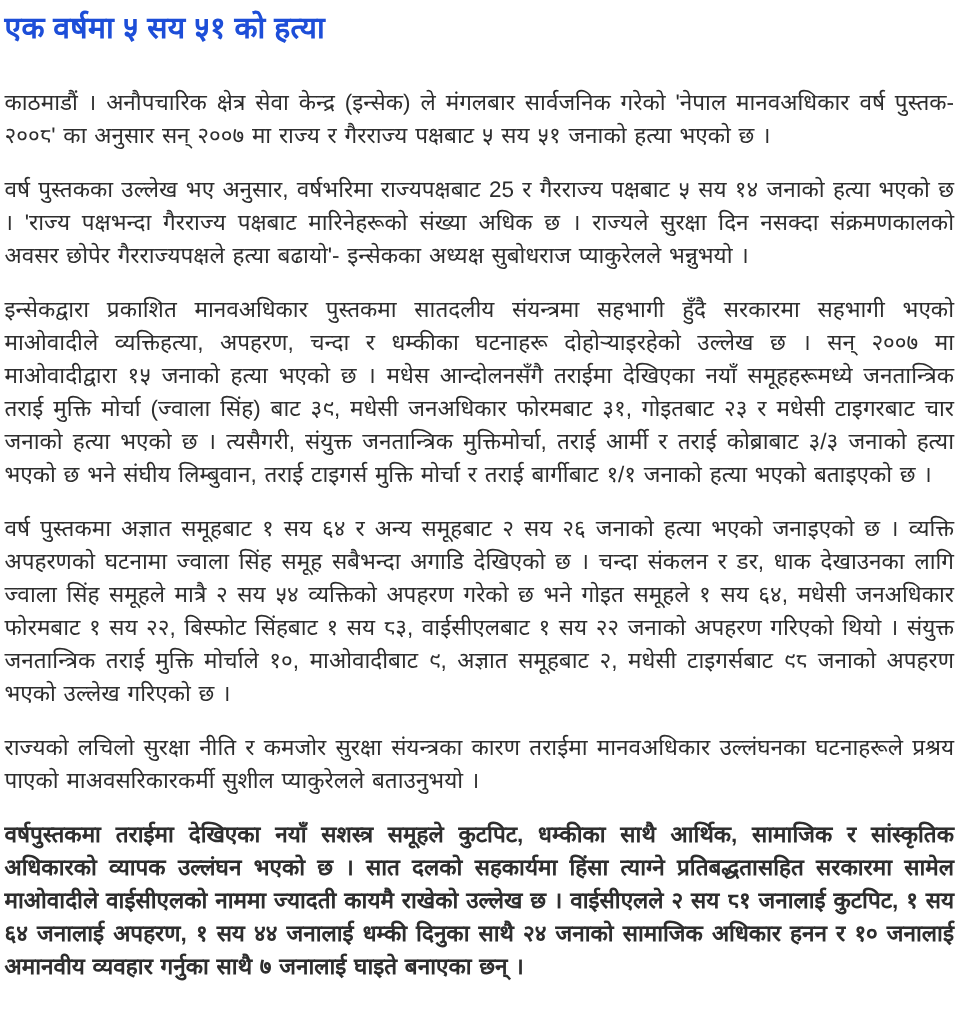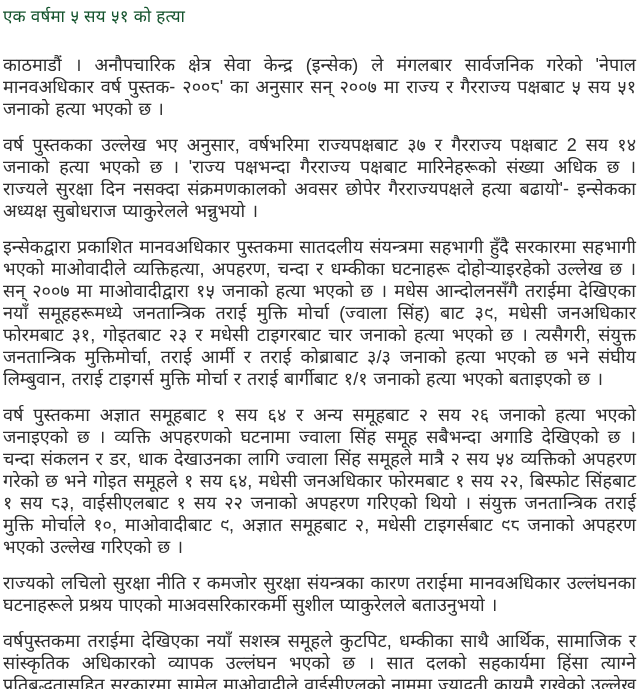--- a/index.html
+++ b/index.html
@@ -13,46 +13,47 @@
     overflow: hidden;
     font-family: "Liberation Sans", "DejaVu Sans", sans-serif;
     color: #2b2b2b;
     box-sizing: border-box;
   }
   .article {
     padding: 6px 4px 0 3px;
     box-sizing: border-box;
   }
   .article-title {
-    font-size: 17px;
-    font-weight: normal;
-    color: #14532d;
+    font-size: 20px;
+    font-weight: bold;
+    color: #1d4ed8;
     margin: 0 0 26px 0;
     line-height: 1.3;
     letter-spacing: 0.2px;
   }
   .article-body p {
-    font-size: 18px;
+    font-size: 15px;
     line-height: 22px;
     text-align: justify;
     margin: 0 0 14px 0;
     color: #2e2e2e;
     word-spacing: 1px;
   }
   .article-body p:last-child {
     margin-bottom: 0;
+    font-weight: bold;
   }
 </style>
 </head>
 <body>
 
 <main class="article">
   <h1 class="article-title">एक वर्षमा ५ सय ५१ को हत्या</h1>
 
   <div class="article-body">
     <p>काठमाडौं  । अनौपचारिक क्षेत्र सेवा केन्द्र (इन्सेक) ले मंगलबार सार्वजनिक गरेको 'नेपाल मानवअधिकार वर्ष पुस्तक- २००८' का अनुसार सन् २००७ मा राज्य र गैरराज्य पक्षबाट ५ सय ५१ जनाको हत्या भएको छ  ।</p>
-    <p>वर्ष पुस्तकका उल्लेख भए अनुसार, वर्षभरिमा राज्यपक्षबाट ३७ र गैरराज्य पक्षबाट 2 सय १४ जनाको हत्या भएको छ  । 'राज्य पक्षभन्दा गैरराज्य पक्षबाट मारिनेहरूको संख्या अधिक छ  । राज्यले सुरक्षा दिन नसक्दा संक्रमणकालको अवसर छोपेर गैरराज्यपक्षले हत्या बढायो'- इन्सेकका अध्यक्ष सुबोधराज प्याकुरेलले भन्नुभयो  ।</p>
+    <p>वर्ष पुस्तकका उल्लेख भए अनुसार, वर्षभरिमा राज्यपक्षबाट 25 र गैरराज्य पक्षबाट ५ सय १४ जनाको हत्या भएको छ  । 'राज्य पक्षभन्दा गैरराज्य पक्षबाट मारिनेहरूको संख्या अधिक छ  । राज्यले सुरक्षा दिन नसक्दा संक्रमणकालको अवसर छोपेर गैरराज्यपक्षले हत्या बढायो'- इन्सेकका अध्यक्ष सुबोधराज प्याकुरेलले भन्नुभयो  ।</p>
     <p>इन्सेकद्वारा प्रकाशित मानवअधिकार पुस्तकमा सातदलीय संयन्त्रमा सहभागी हुँदै सरकारमा सहभागी भएको माओवादीले व्यक्तिहत्या, अपहरण, चन्दा र धम्कीका घटनाहरू दोहोऱ्याइरहेको उल्लेख छ  । सन् २००७ मा माओवादीद्वारा १५ जनाको हत्या भएको छ  । मधेस आन्दोलनसँगै तराईमा देखिएका नयाँ समूहहरूमध्ये जनतान्त्रिक तराई मुक्ति मोर्चा (ज्वाला सिंह) बाट ३९, मधेसी जनअधिकार फोरमबाट ३१, गोइतबाट २३ र मधेसी टाइगरबाट चार जनाको हत्या भएको छ  । त्यसैगरी, संयुक्त जनतान्त्रिक मुक्तिमोर्चा, तराई आर्मी र तराई कोब्राबाट ३/३ जनाको हत्या भएको छ भने संघीय लिम्बुवान, तराई टाइगर्स मुक्ति मोर्चा र तराई बार्गीबाट १/१ जनाको हत्या भएको बताइएको छ  ।</p>
     <p>वर्ष पुस्तकमा अज्ञात समूहबाट १ सय ६४ र अन्य समूहबाट २ सय २६ जनाको हत्या भएको जनाइएको छ  । व्यक्ति अपहरणको घटनामा ज्वाला सिंह समूह सबैभन्दा अगाडि देखिएको छ  । चन्दा संकलन र डर, धाक देखाउनका लागि ज्वाला सिंह समूहले मात्रै २ सय ५४ व्यक्तिको अपहरण गरेको छ भने गोइत समूहले १ सय ६४, मधेसी जनअधिकार फोरमबाट १ सय २२, बिस्फोट सिंहबाट १ सय ८३, वाईसीएलबाट १ सय २२ जनाको अपहरण गरिएको थियो । संयुक्त जनतान्त्रिक तराई मुक्ति मोर्चाले १०, माओवादीबाट ९, अज्ञात समूहबाट २, मधेसी टाइगर्सबाट ९८ जनाको अपहरण भएको उल्लेख गरिएको छ ।</p>
     <p>राज्यको लचिलो सुरक्षा नीति र कमजोर सुरक्षा संयन्त्रका कारण तराईमा मानवअधिकार उल्लंघनका घटनाहरूले प्रश्रय पाएको माअवसरिकारकर्मी सुशील प्याकुरेलले बताउनुभयो ।</p>
     <p>वर्षपुस्तकमा तराईमा देखिएका नयाँ सशस्त्र समूहले कुटपिट, धम्कीका साथै आर्थिक, सामाजिक र सांस्कृतिक अधिकारको व्यापक उल्लंघन भएको छ । सात दलको सहकार्यमा हिंसा त्याग्ने प्रतिबद्धतासहित सरकारमा सामेल माओवादीले वाईसीएलको नाममा ज्यादती कायमै राखेको उल्लेख छ । वाईसीएलले २ सय ८१ जनालाई कुटपिट, १ सय ६४ जनालाई अपहरण, १ सय ४४ जनालाई धम्की दिनुका साथै २४ जनाको सामाजिक अधिकार हनन र १० जनालाई अमानवीय व्यवहार गर्नुका साथै ७ जनालाई घाइते बनाएका छन् ।</p>
   </div>
 </main>
 
 </body></html>

